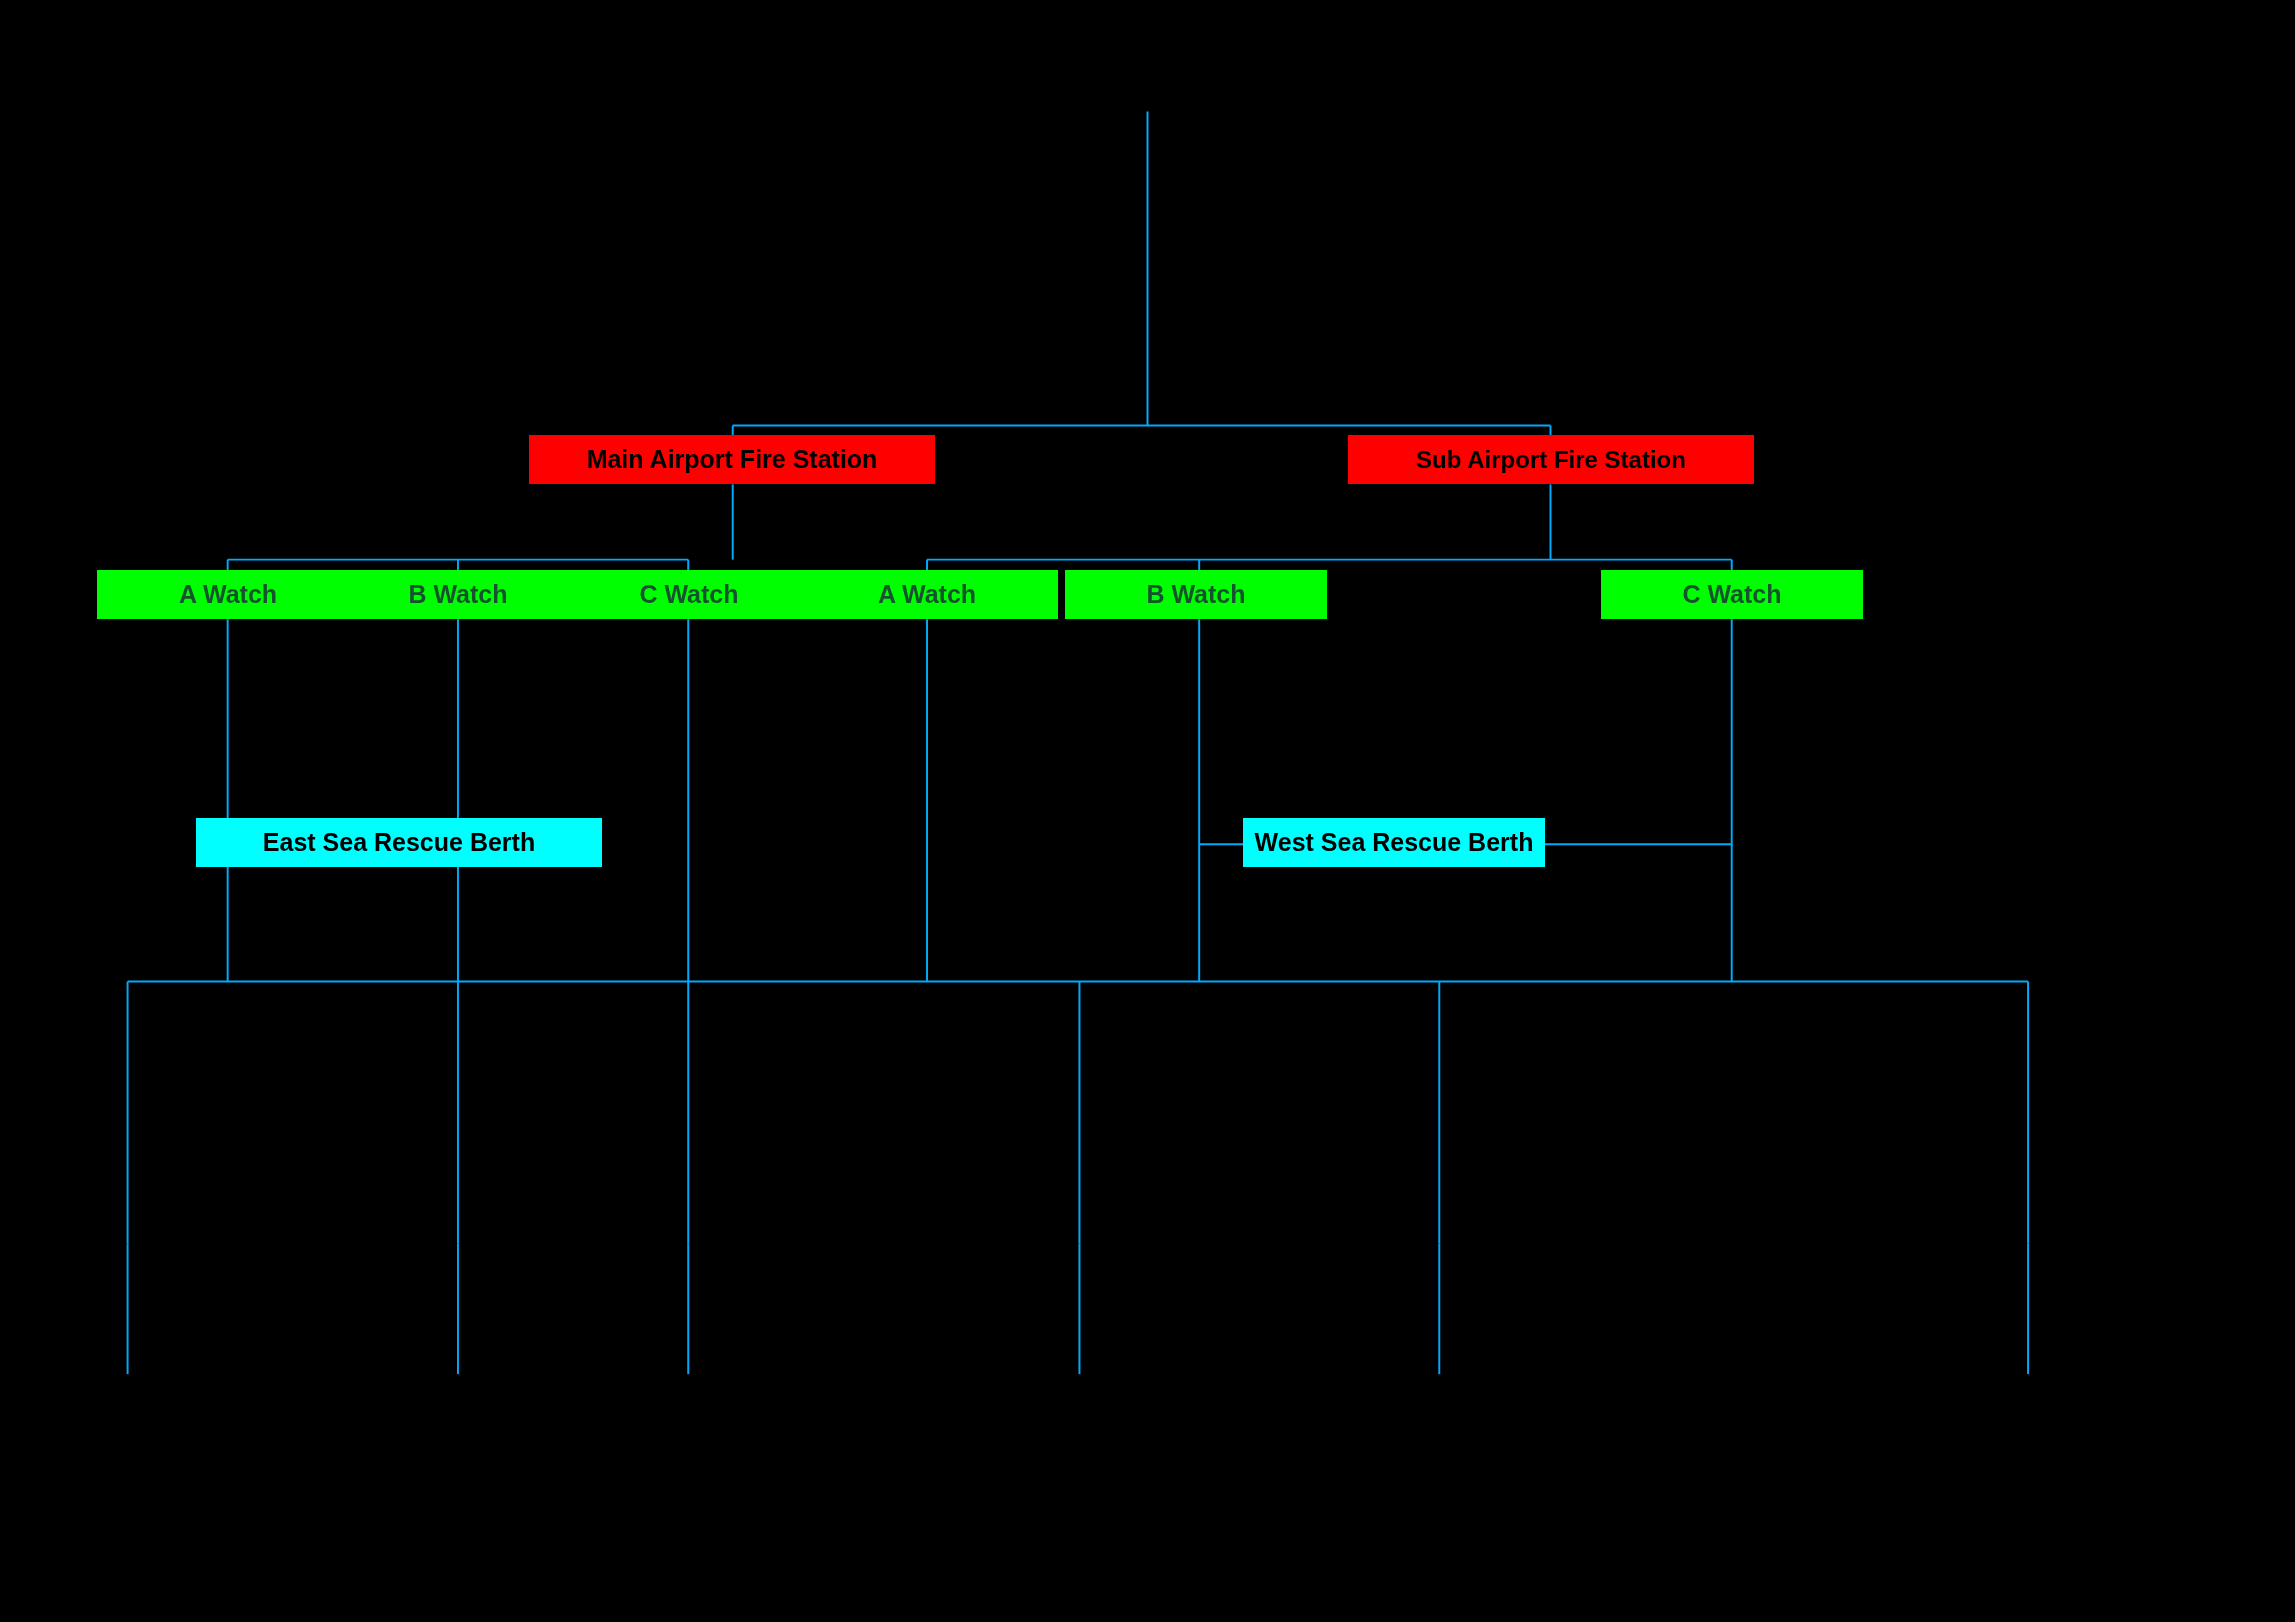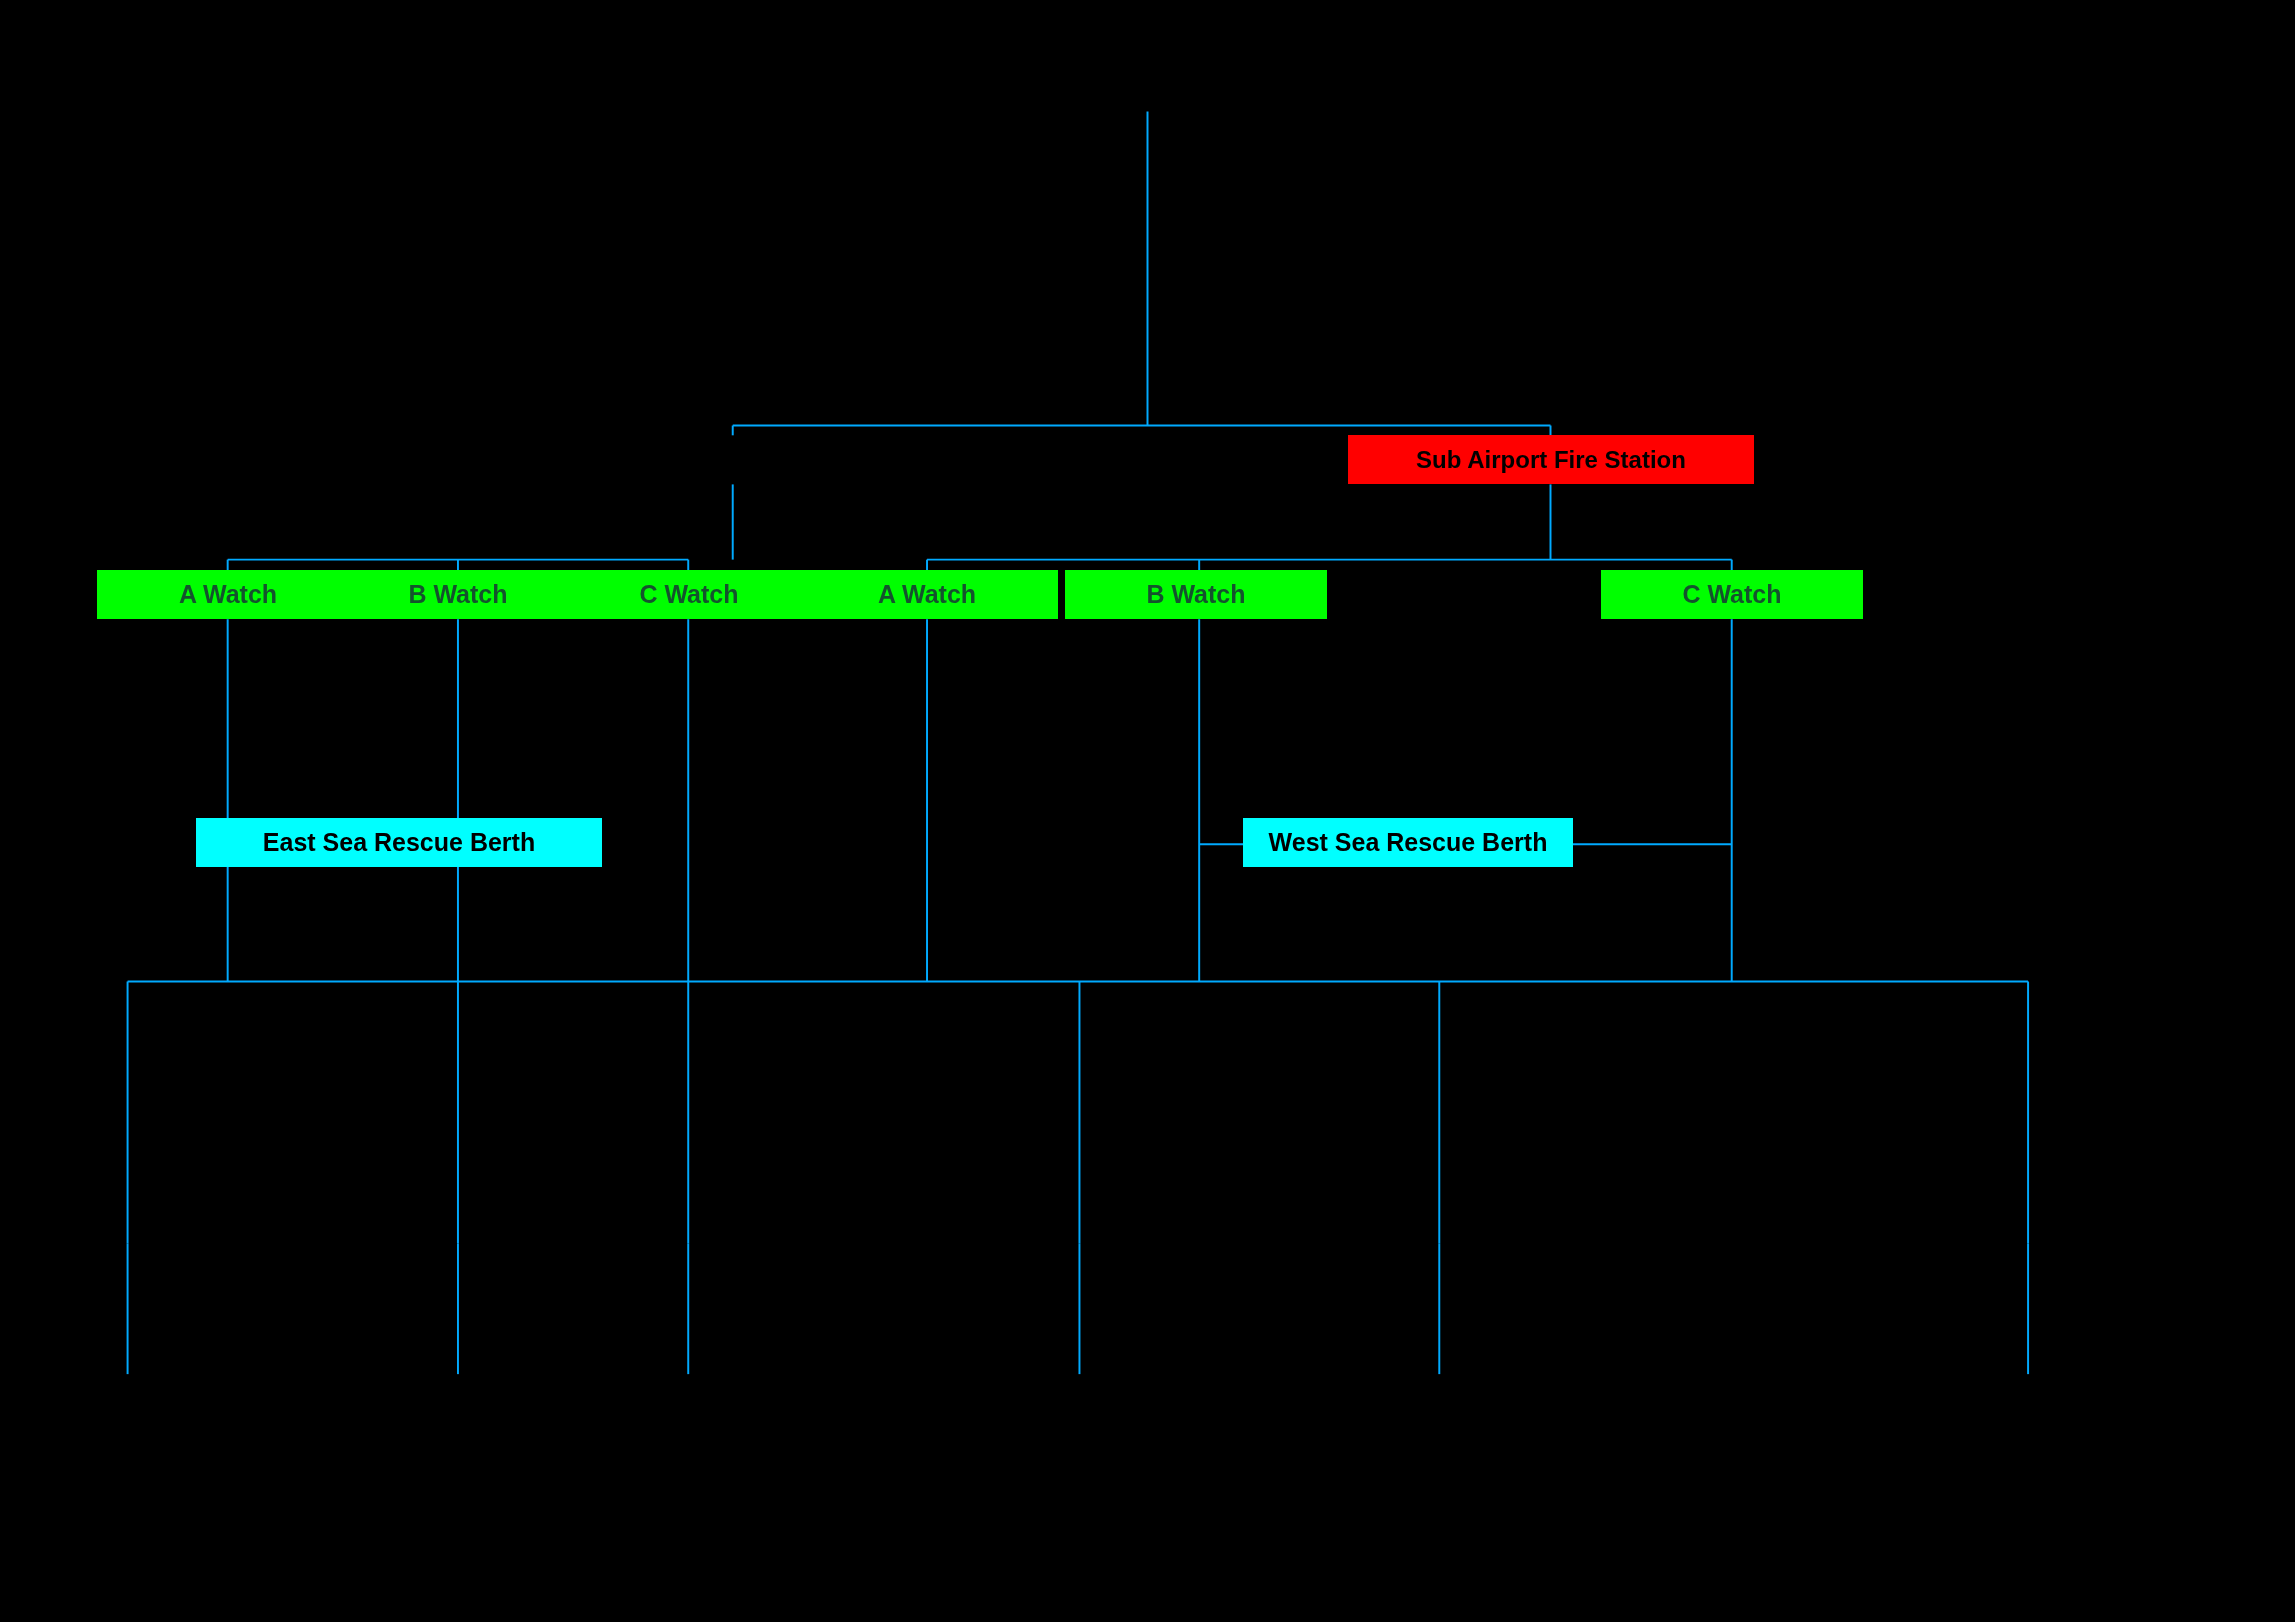--- a/index.html
+++ b/index.html
@@ -121,20 +121,23 @@
     <line x1="3100" y1="1500" x2="3100" y2="1900"></line>
 
     <line x1="195" y1="1900" x2="195" y2="2100"></line>
     <line x1="700" y1="1900" x2="700" y2="2100"></line>
     <line x1="1052" y1="1900" x2="1052" y2="2100"></line>
     <line x1="1650" y1="1900" x2="1650" y2="2100"></line>
     <line x1="2200" y1="1900" x2="2200" y2="2100"></line>
     <line x1="3100" y1="1900" x2="3100" y2="2100"></line>
   </svg>
 
+  <div class="node-box node-red" style="left: 529px; top: 435px; width: 406px; height: 49px; font-size: 25px; display:flex; align-items:center; justify-content:center;">
+    <span>Main Airport Fire Station</span>
+  </div>
 
   <div class="node-box node-red" style="left: 1348px; top: 435px; width: 406px; height: 49px; font-size: 24px; display:flex; align-items:center; justify-content:center;">
     <span>Sub Airport Fire Station</span>
   </div>
 
   <div class="node-box node-green" style="left: 97px; top: 570px; width: 262px; height: 49px; font-size: 25px; display:flex; align-items:center; justify-content:center;">
     <span>A Watch</span>
   </div>
 
   <div class="node-box node-green" style="left: 327px; top: 570px; width: 262px; height: 49px; font-size: 25px; display:flex; align-items:center; justify-content:center;">
@@ -154,18 +157,18 @@
   </div>
 
   <div class="node-box node-green" style="left: 1601px; top: 570px; width: 262px; height: 49px; font-size: 25px; display:flex; align-items:center; justify-content:center;">
     <span>C Watch</span>
   </div>
 
   <div class="node-box node-cyan" style="left: 196px; top: 818px; width: 406px; height: 49px; font-size: 25px; display:flex; align-items:center; justify-content:center;">
     <span>East Sea Rescue Berth</span>
   </div>
 
-  <div class="node-box node-cyan" style="left: 1243px; top: 818px; width: 330px; height: 49px; font-size: 25px; display:flex; align-items:center; justify-content:center;">
+  <div class="node-box node-cyan" style="left: 1243px; top: 818px; width: 302px; height: 49px; font-size: 25px; display:flex; align-items:center; justify-content:center;">
     <span>West Sea Rescue Berth</span>
   </div>
 
 </div>
 
 
 </body></html>

